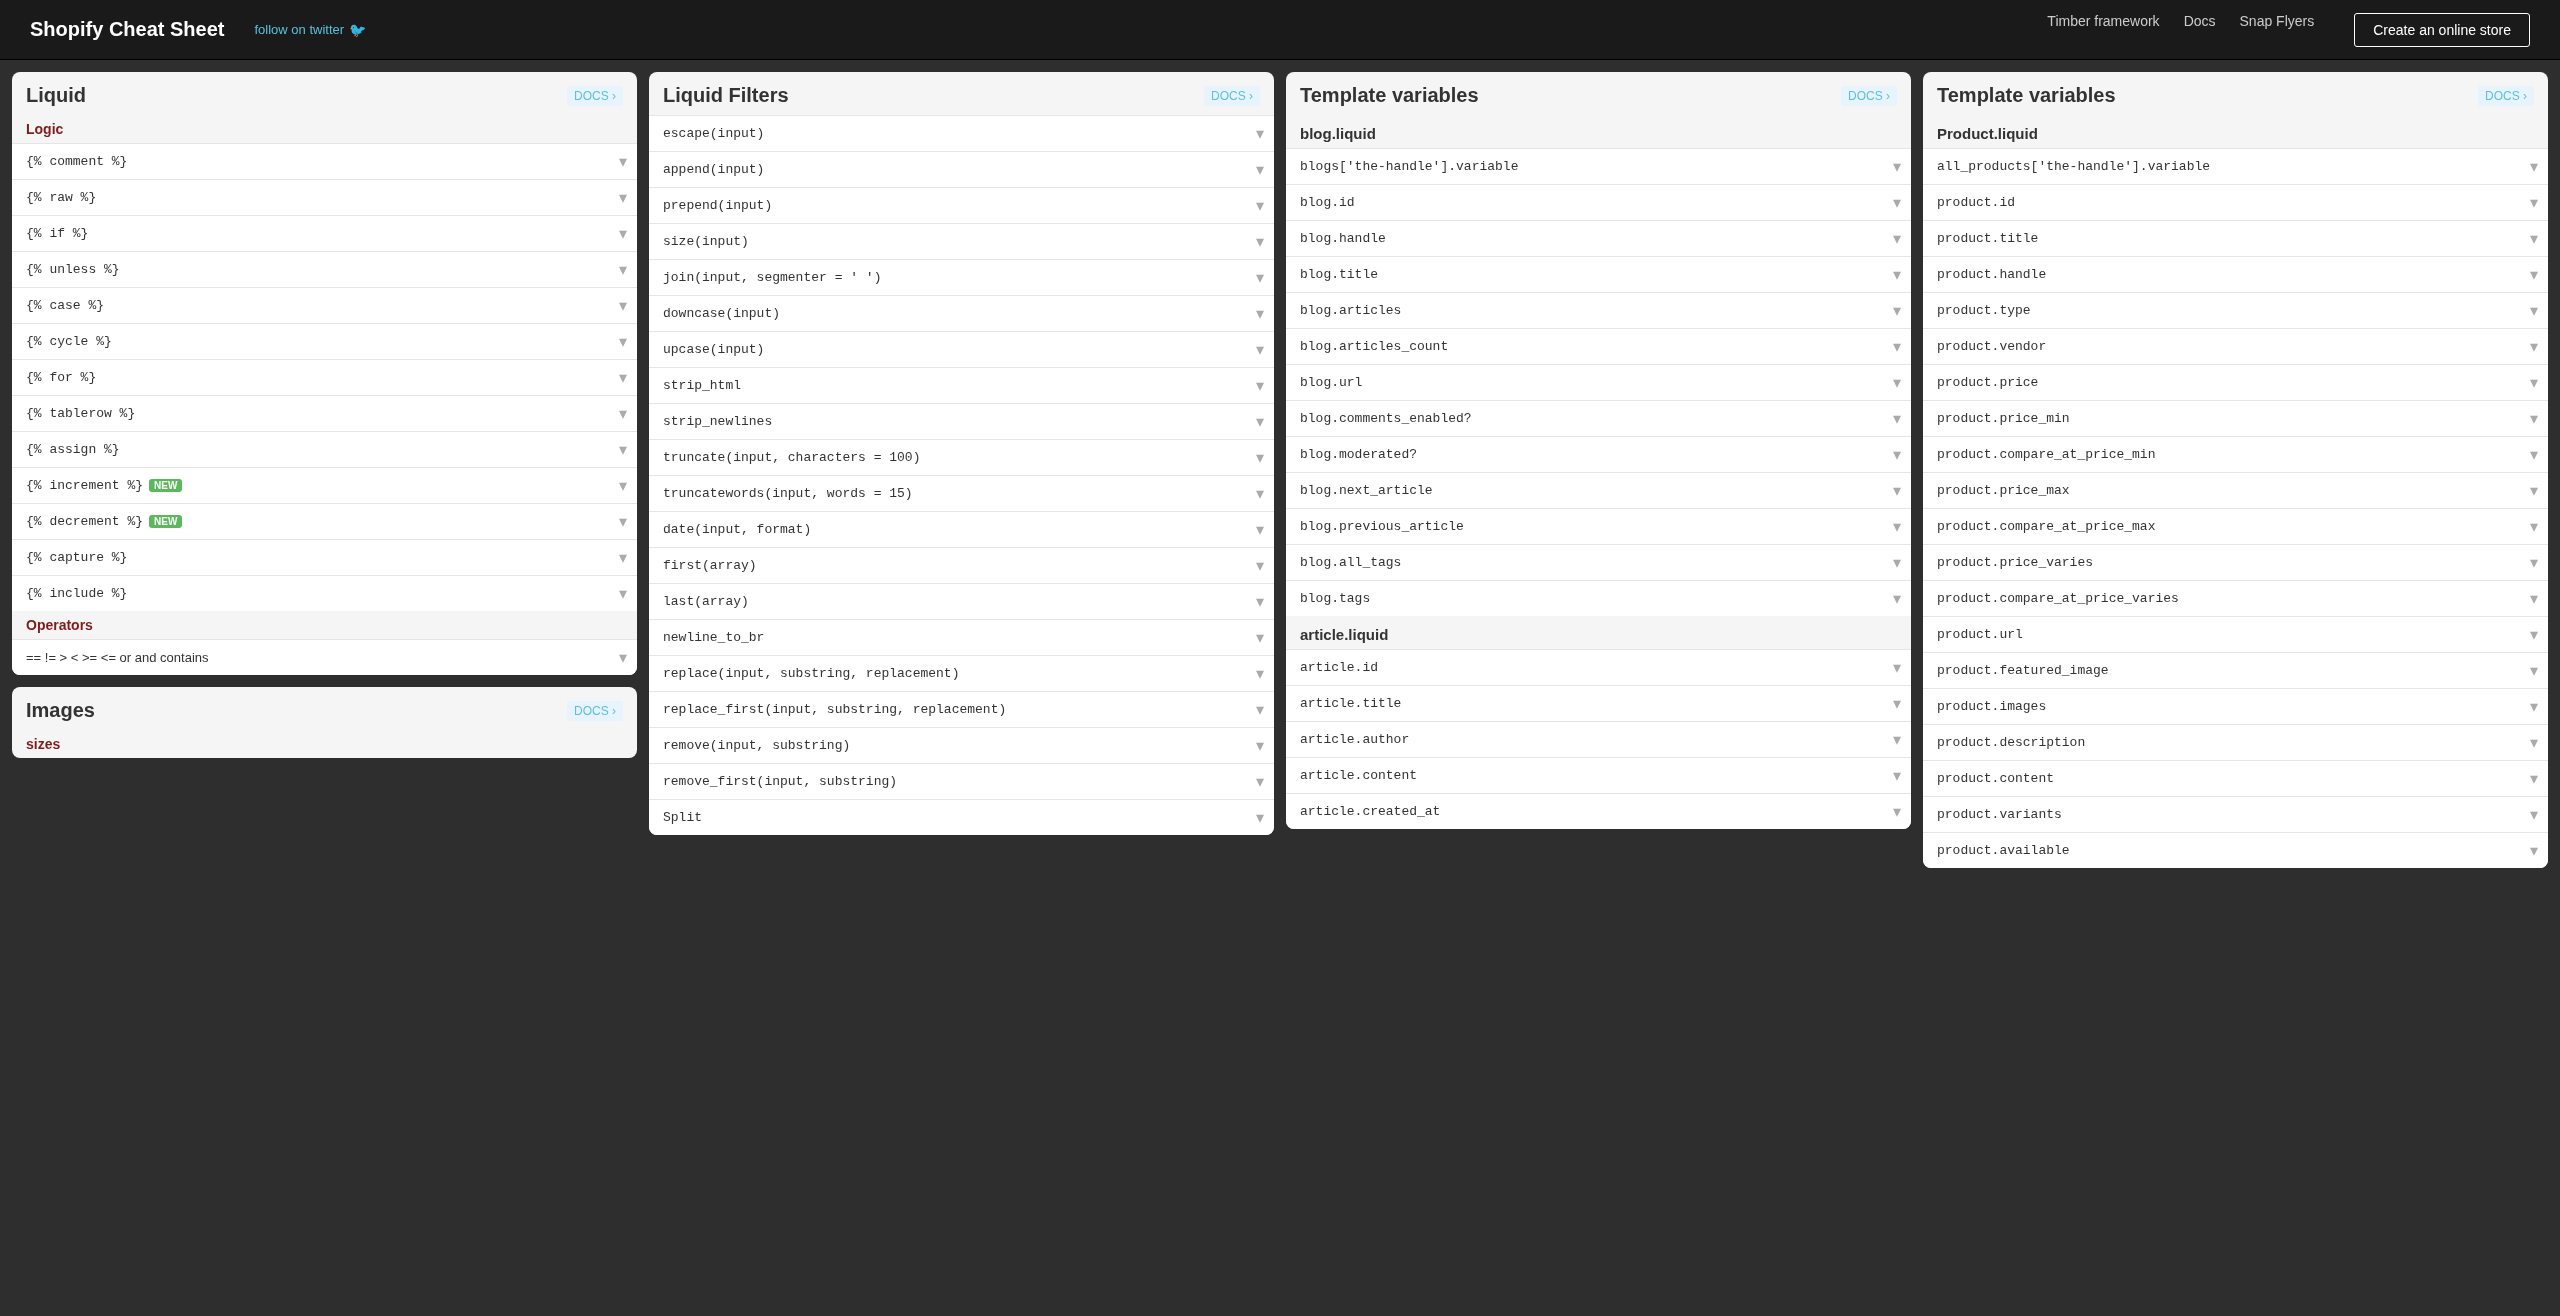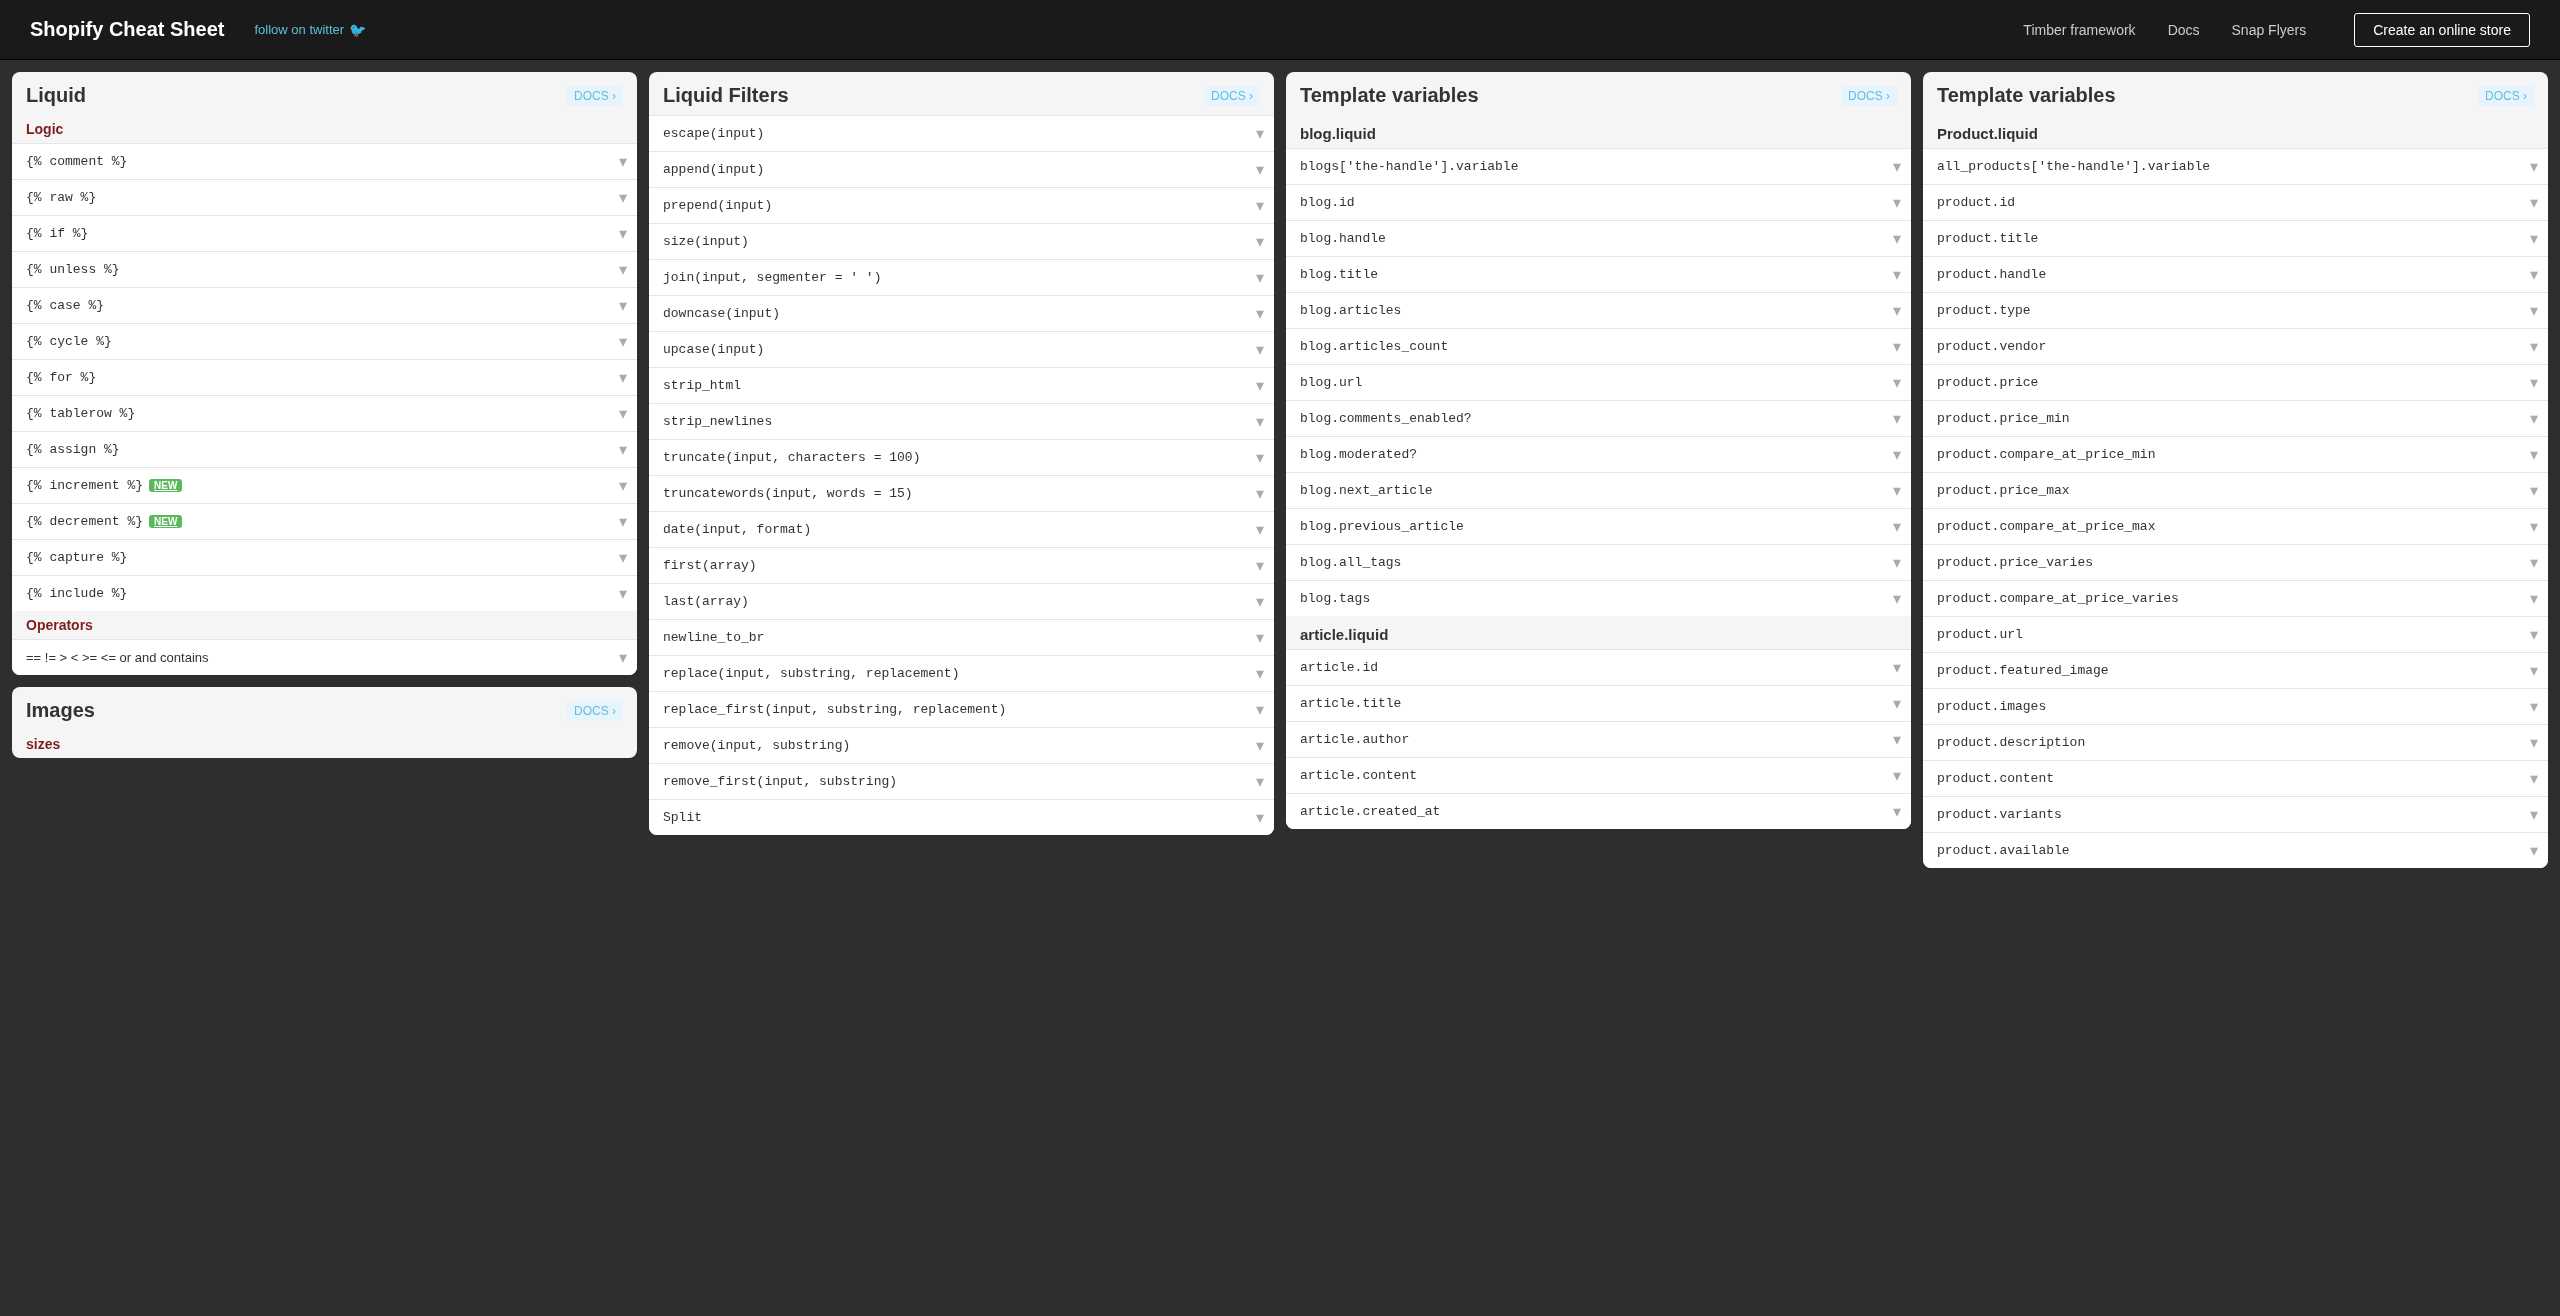--- a/index.html
+++ b/index.html
@@ -35,22 +35,22 @@
       display: flex;
       align-items: center;
       gap: 5px;
     }
     .twitter-icon {
       color: #5bc0de;
       font-size: 14px;
     }
     .header-right {
       display: flex;
-      align-items: center;
-      gap: 32px;
+      align-items: flex-start;
+      gap: 24px;
     }
     .header-right a {
       color: #ccc;
       text-decoration: none;
       font-size: 14px;
     }
     .create-store-btn {
       border: 1px solid #fff;
       color: #fff;
       background: transparent;
@@ -123,21 +123,20 @@
       font-size: 16px;
     }
     .badge-new {
       background: #5cb85c;
       color: #fff;
       font-size: 10px;
       padding: 1px 5px;
       border-radius: 3px;
       margin-left: 6px;
       font-weight: bold;
-      text-decoration: underline;
     }
     .item-label-wrap {
       display: flex;
       align-items: center;
     }
     .subsection-title {
       font-size: 15px;
       font-weight: bold;
       color: #333;
       padding: 10px 14px 6px;

